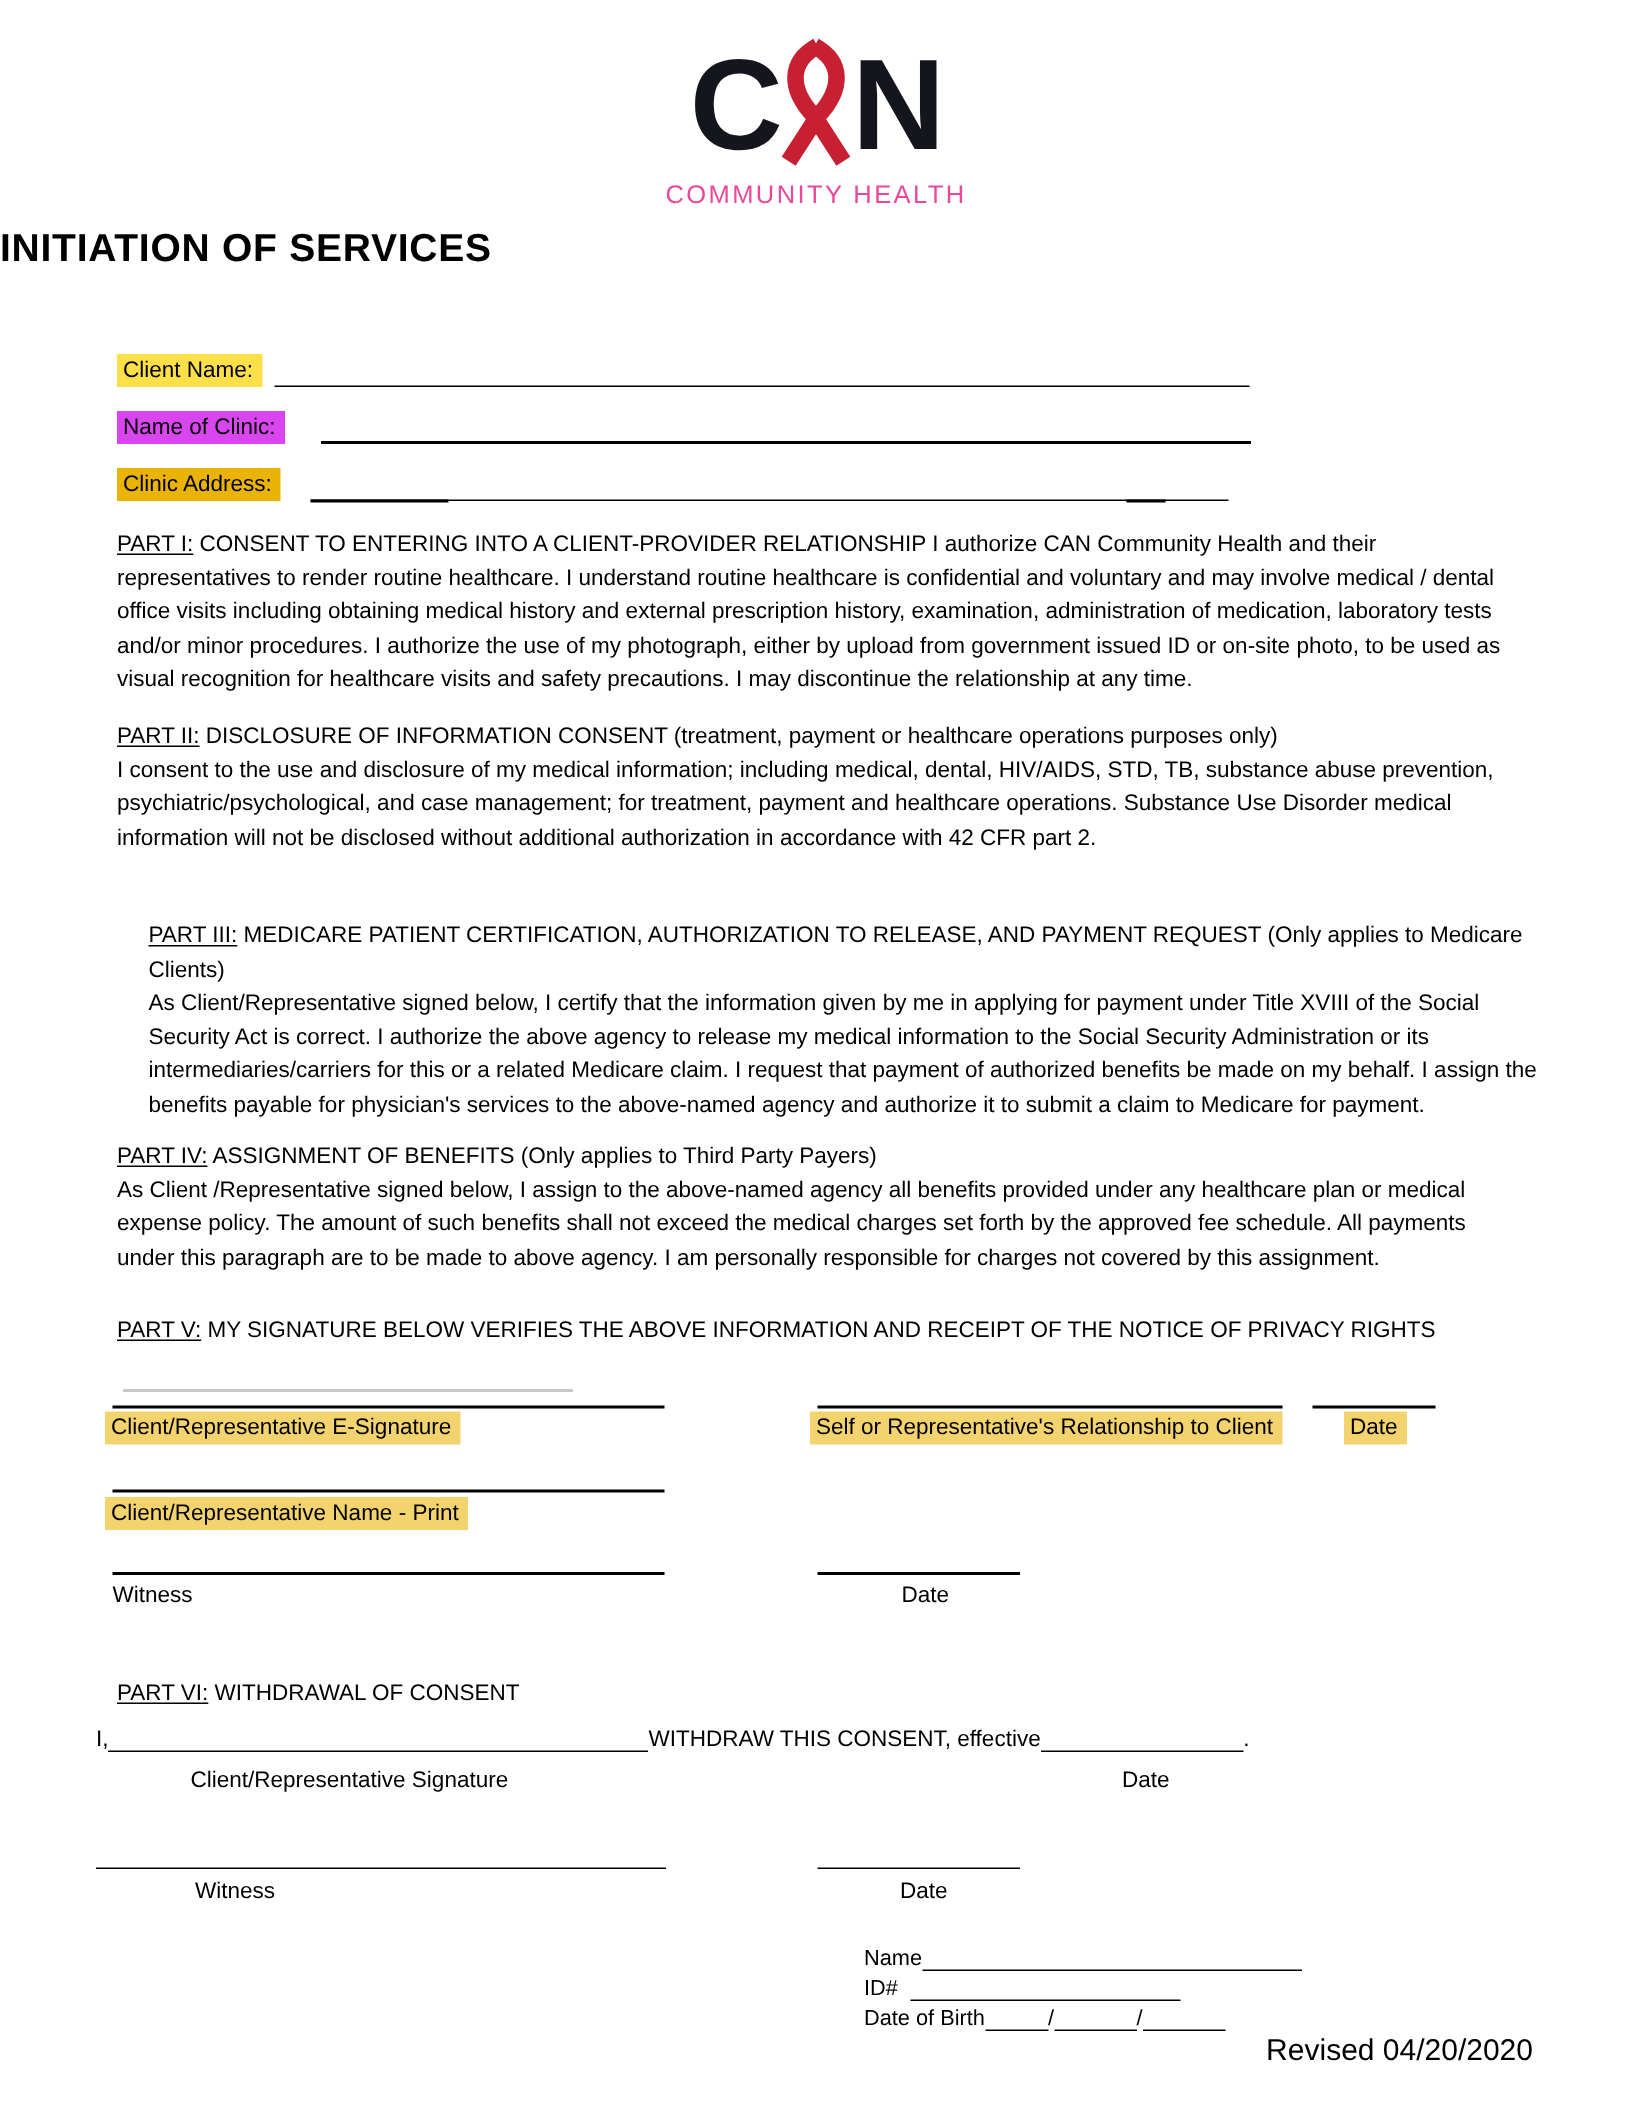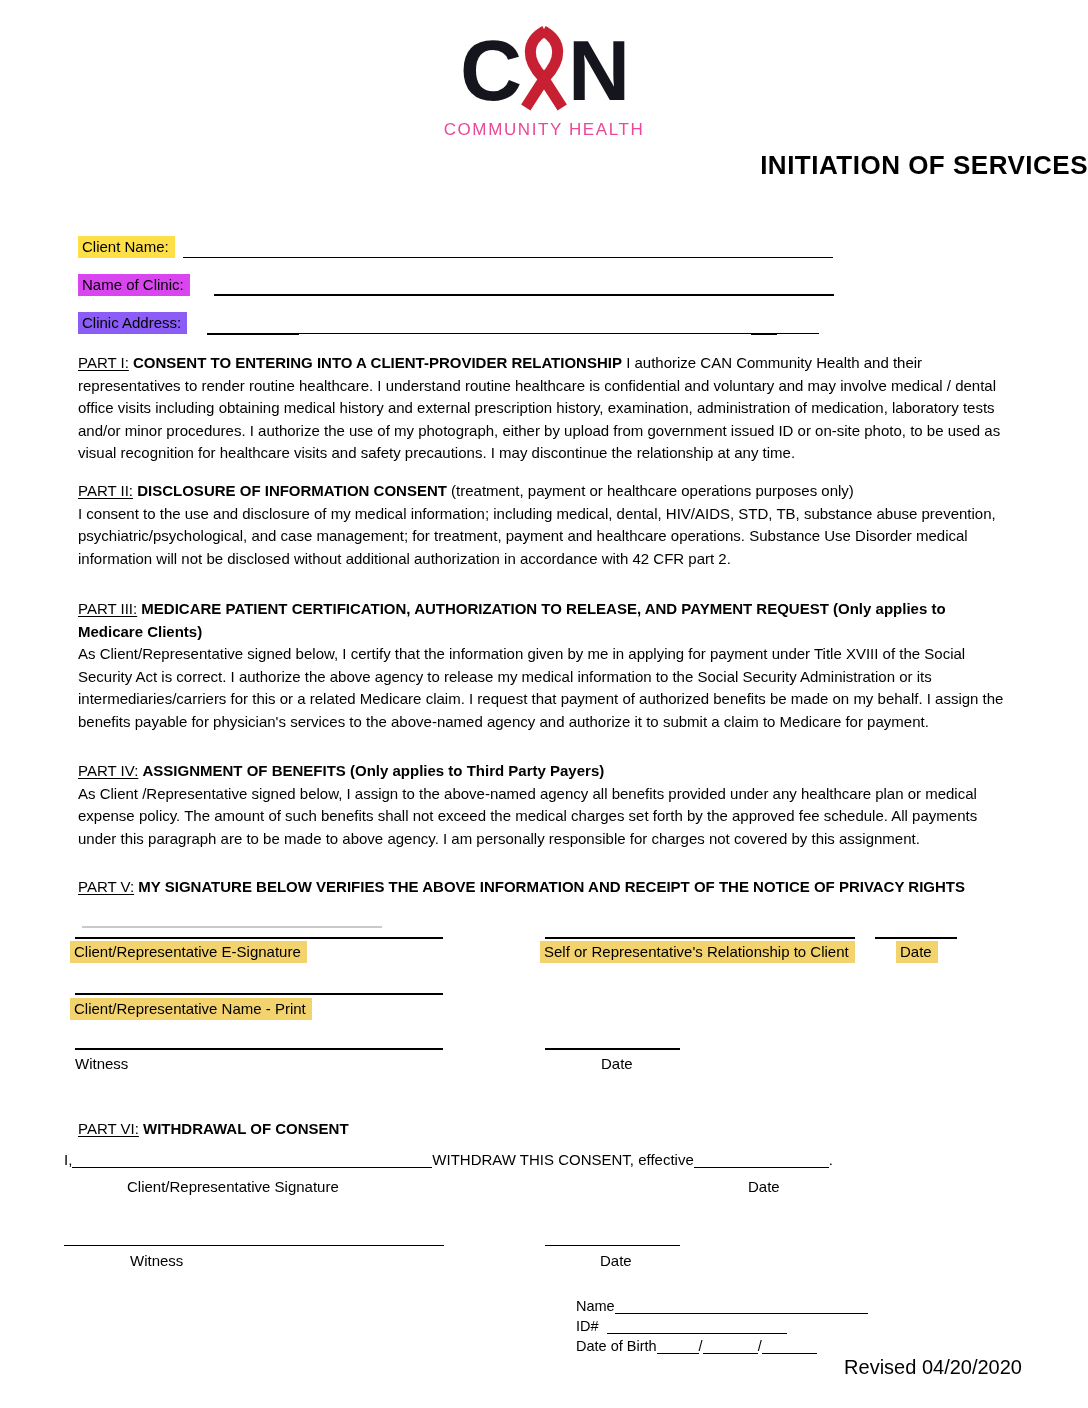--- a/index.html
+++ b/index.html
@@ -13,34 +13,34 @@
   }
   
   .logo{position:absolute;top:24px;left:0;width:100%;text-align:center;}
   .logo-row{display:flex;justify-content:center;align-items:flex-start;height:96px;}
   .logo-letter{font-size:86px;line-height:92px;font-weight:bold;letter-spacing:-2px;}
   .logo-c{margin-right:-5px;}
   .logo-n{margin-left:-5px;}
   .ribbon-svg{width:58px;height:96px;margin-top:0px;}
   .logo-sub{margin-top:0px;font-size:17px;letter-spacing:1.6px;font-weight:500;}
   
-  .doc-title{position:absolute;top:150px;left:0;width:100%;text-align:right;
+  .doc-title{position:absolute;top:150px;left:0;width:100%;text-align:left;
     font-size:26px;font-weight:bold;letter-spacing:.5px;}
   
   .field-row{position:absolute;left:78px;display:flex;align-items:flex-end;}
   .hl{display:inline-block;padding:2px 6px 3px 4px;font-size:15px;}
   .fline{border-bottom:1.5px solid #000;height:20px;}
   .fline.thick{border-bottom-width:2.5px;}
   .fline-rel{position:relative;}
   .fline-rel .seg{position:absolute;bottom:-2px;left:0;width:92px;border-bottom:2.5px solid #000;}
   .fline-rel .seg2{position:absolute;bottom:-2px;right:42px;width:26px;border-bottom:2.5px solid #000;}
   
   .part{position:absolute;left:78px;width:936px;font-size:15px;line-height:22.5px;}
   .plabel{font-weight:normal;text-decoration:underline;text-underline-offset:2px;}
-  .phead{font-weight:bold;}
+  .phead{font-weight:normal;}
   .pbody{font-weight:normal;}
   
   .sline{position:absolute;border-top:2px solid #000;height:0;}
   .sline.thin{border-top-width:1.5px;}
   .ghost{position:absolute;border-top:2px solid #c9c9c9;height:0;}
   .slabel{position:absolute;font-size:15px;}
   
   .wrow{position:absolute;left:64px;display:flex;align-items:flex-end;font-size:15px;}
   .wline{border-bottom:1.5px solid #000;height:17px;}
   
@@ -71,41 +71,41 @@
 
   <div class="field-row" style="top:236px;">
     <span class="hl" style="background: #fde047;">Client Name:</span>
     <div class="fline" style="width:650px;margin-left:8px;"></div>
   </div>
   <div class="field-row" style="top:274px;">
     <span class="hl" style="background: #d946ef;">Name of Clinic:</span>
     <div class="fline thick" style="width:620px;margin-left:24px;"></div>
   </div>
   <div class="field-row" style="top:312px;">
-    <span class="hl" style="background: #8b5cf6;">Clinic Address:</span>
+    <span class="hl" style="background: #eab308;">Clinic Address:</span>
     <div class="fline fline-rel" style="width:612px;margin-left:20px;">
       <span class="seg"></span>
       <span class="seg2"></span>
     </div>
   </div>
 
   <div class="part" style="top:352px;">
     <span class="plabel">PART I:</span>
     <span class="phead">CONSENT TO ENTERING INTO A CLIENT-PROVIDER RELATIONSHIP</span>
     <span class="pbody">I authorize CAN Community Health and their representatives to render routine healthcare. I understand routine healthcare is confidential and voluntary and may involve medical / dental office visits including obtaining medical history and external prescription history, examination, administration of medication, laboratory tests and/or minor procedures. I authorize the use of my photograph, either by upload from government issued ID or on-site photo, to be used as visual recognition for healthcare visits and safety precautions. I may discontinue the relationship at any time.</span>
   </div>
 
   <div class="part" style="top:480px;">
     <span class="plabel">PART II:</span>
     <span class="phead">DISCLOSURE OF INFORMATION CONSENT</span>
     <span class="pbody">(treatment, payment or healthcare operations purposes only)</span>
     <div class="pbody">I consent to the use and disclosure of my medical information; including medical, dental, HIV/AIDS, STD, TB, substance abuse prevention, psychiatric/psychological, and case management; for treatment, payment and healthcare operations. Substance Use Disorder medical information will not be disclosed without additional authorization in accordance with 42 CFR part 2.</div>
   </div>
 
-  <div class="part" style="top:598px;">
+  <div class="part" style="top:613px;margin-left:21px;">
     <span class="plabel">PART III:</span>
     <span class="phead">MEDICARE PATIENT CERTIFICATION, AUTHORIZATION TO RELEASE, AND PAYMENT REQUEST (Only applies to Medicare Clients)</span>
     <div class="pbody">As Client/Representative signed below, I certify that the information given by me in applying for payment under Title XVIII of the Social Security Act is correct. I authorize the above agency to release my medical information to the Social Security Administration or its intermediaries/carriers for this or a related Medicare claim. I request that payment of authorized benefits be made on my behalf. I assign the benefits payable for physician's services to the above-named agency and authorize it to submit a claim to Medicare for payment.</div>
   </div>
 
   <div class="part" style="top:760px;">
     <span class="plabel">PART IV:</span>
     <span class="phead">ASSIGNMENT OF BENEFITS (Only applies to Third Party Payers)</span>
     <div class="pbody">As Client /Representative signed below, I assign to the above-named agency all benefits provided under any healthcare plan or medical expense policy. The amount of such benefits shall not exceed the medical charges set forth by the approved fee schedule. All payments under this paragraph are to be made to above agency. I am personally responsible for charges not covered by this assignment.</div>
   </div>

